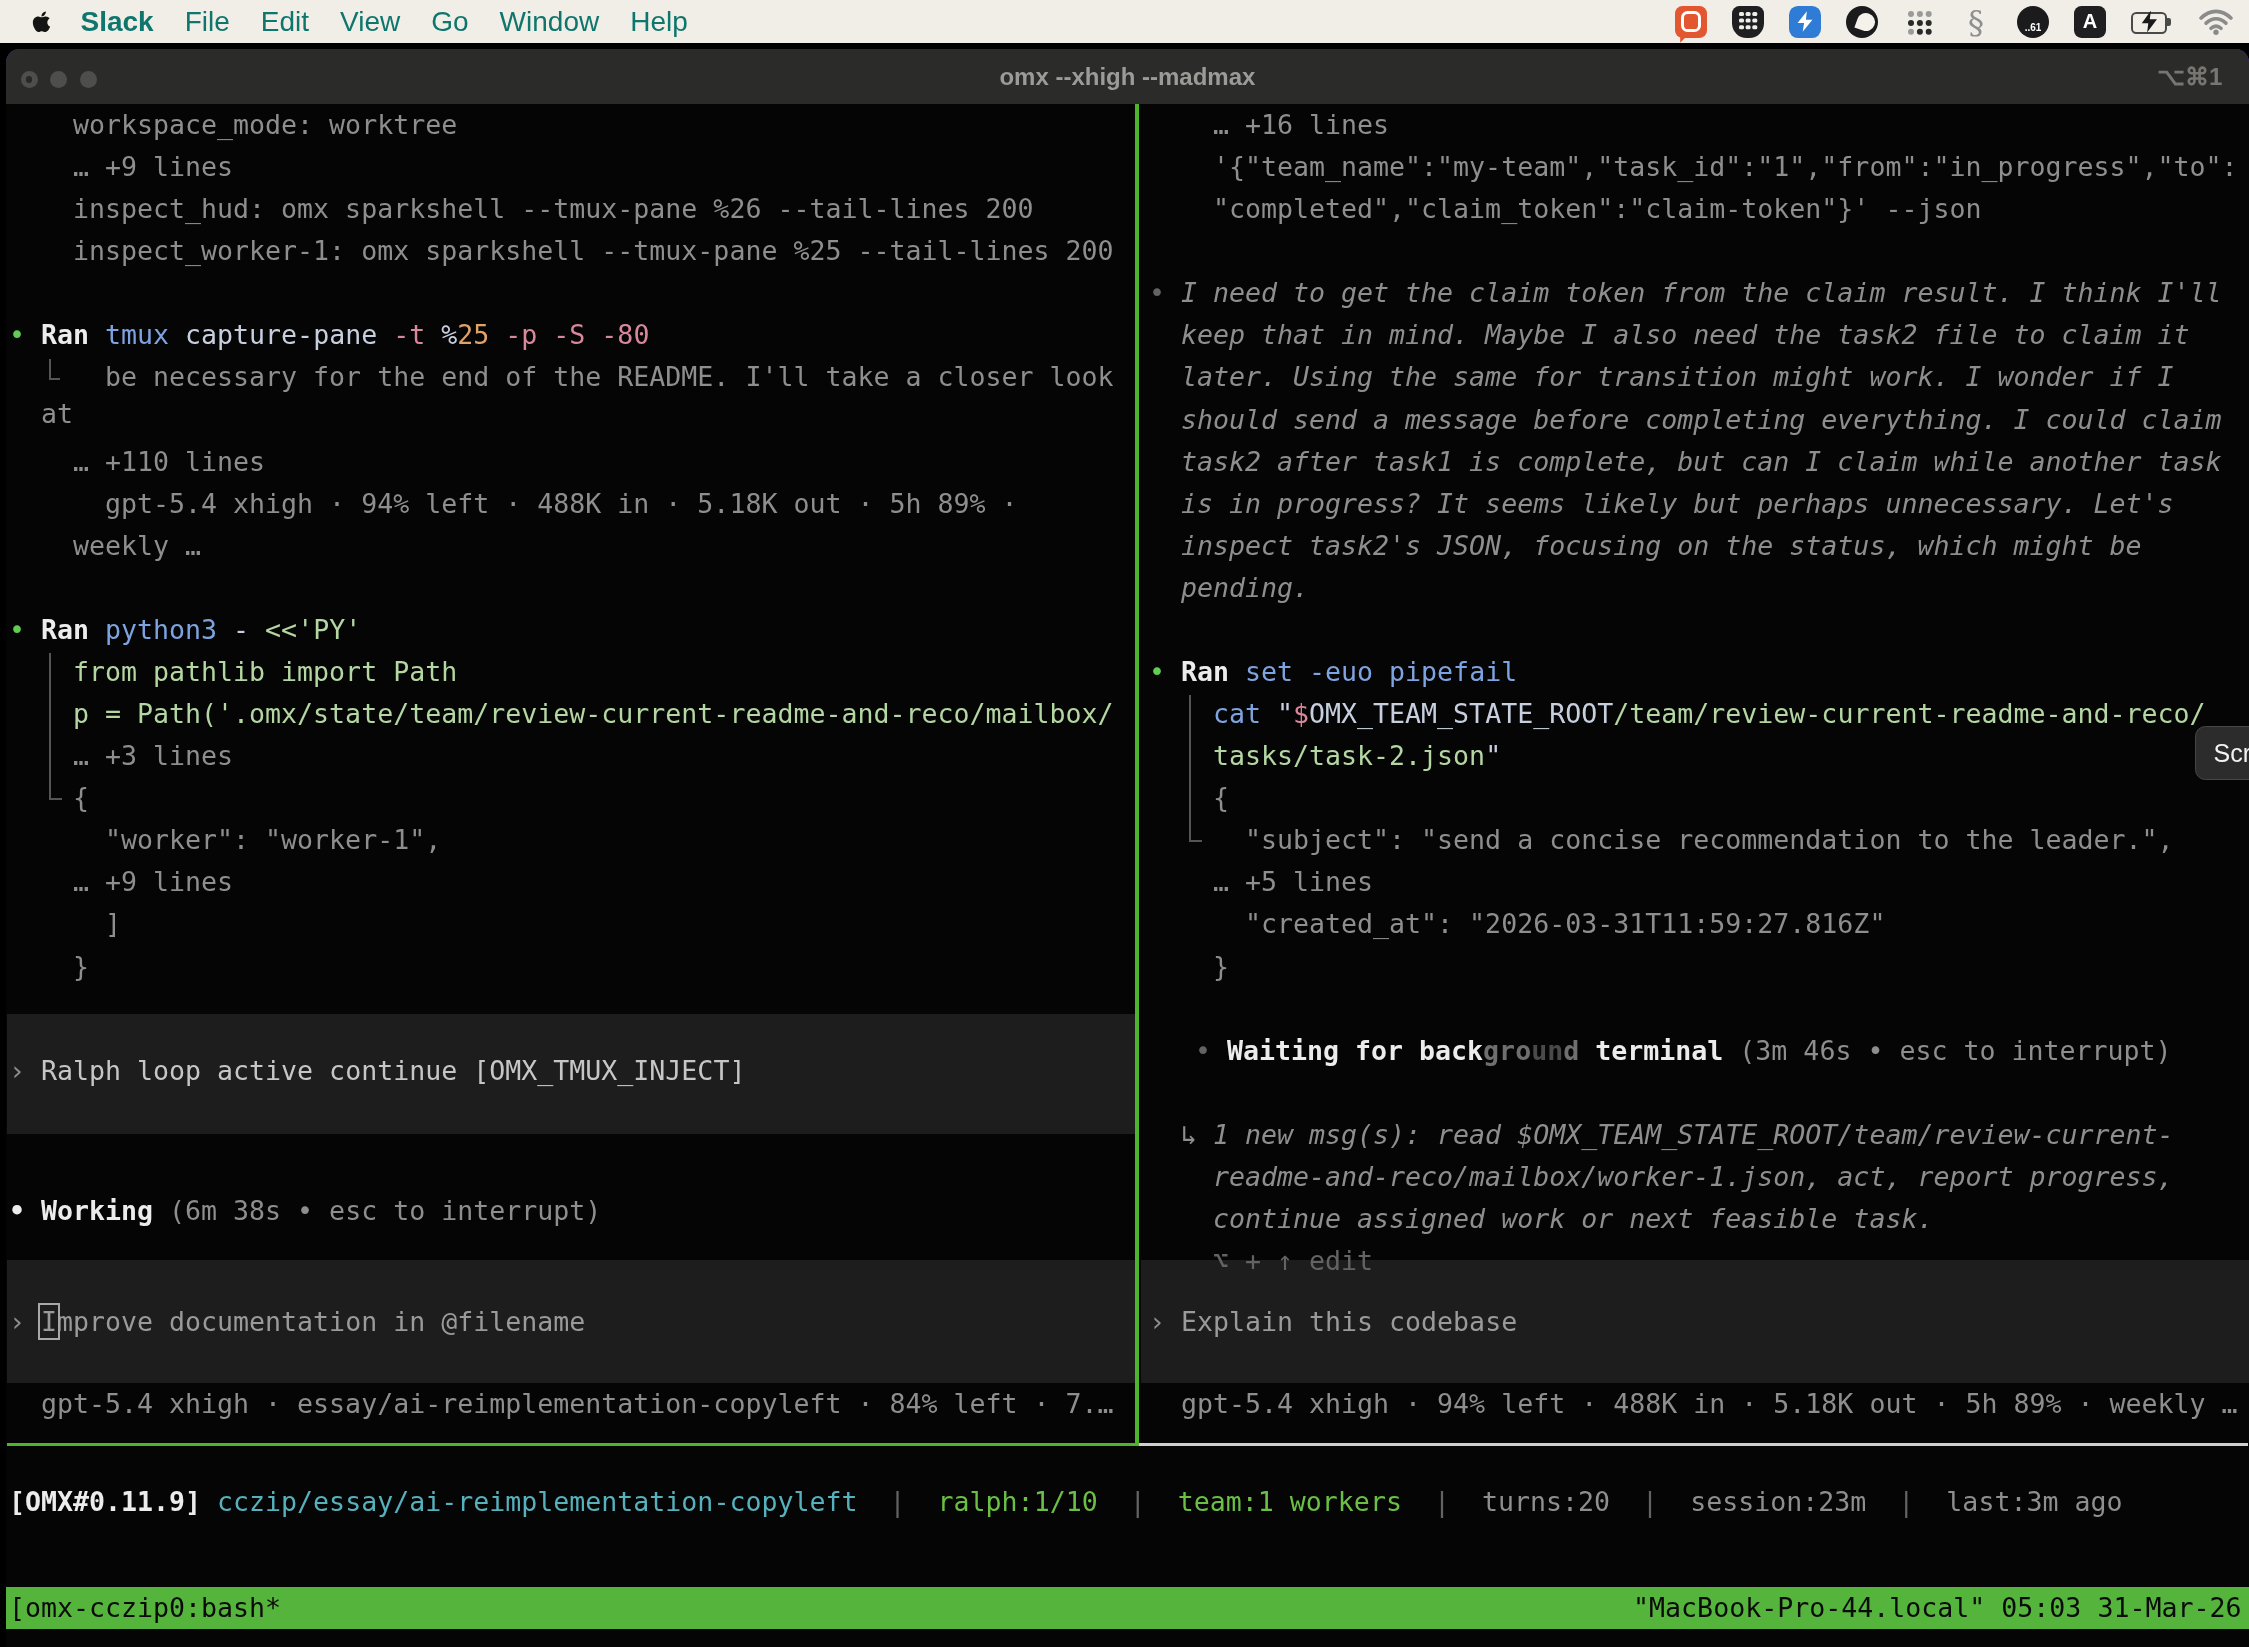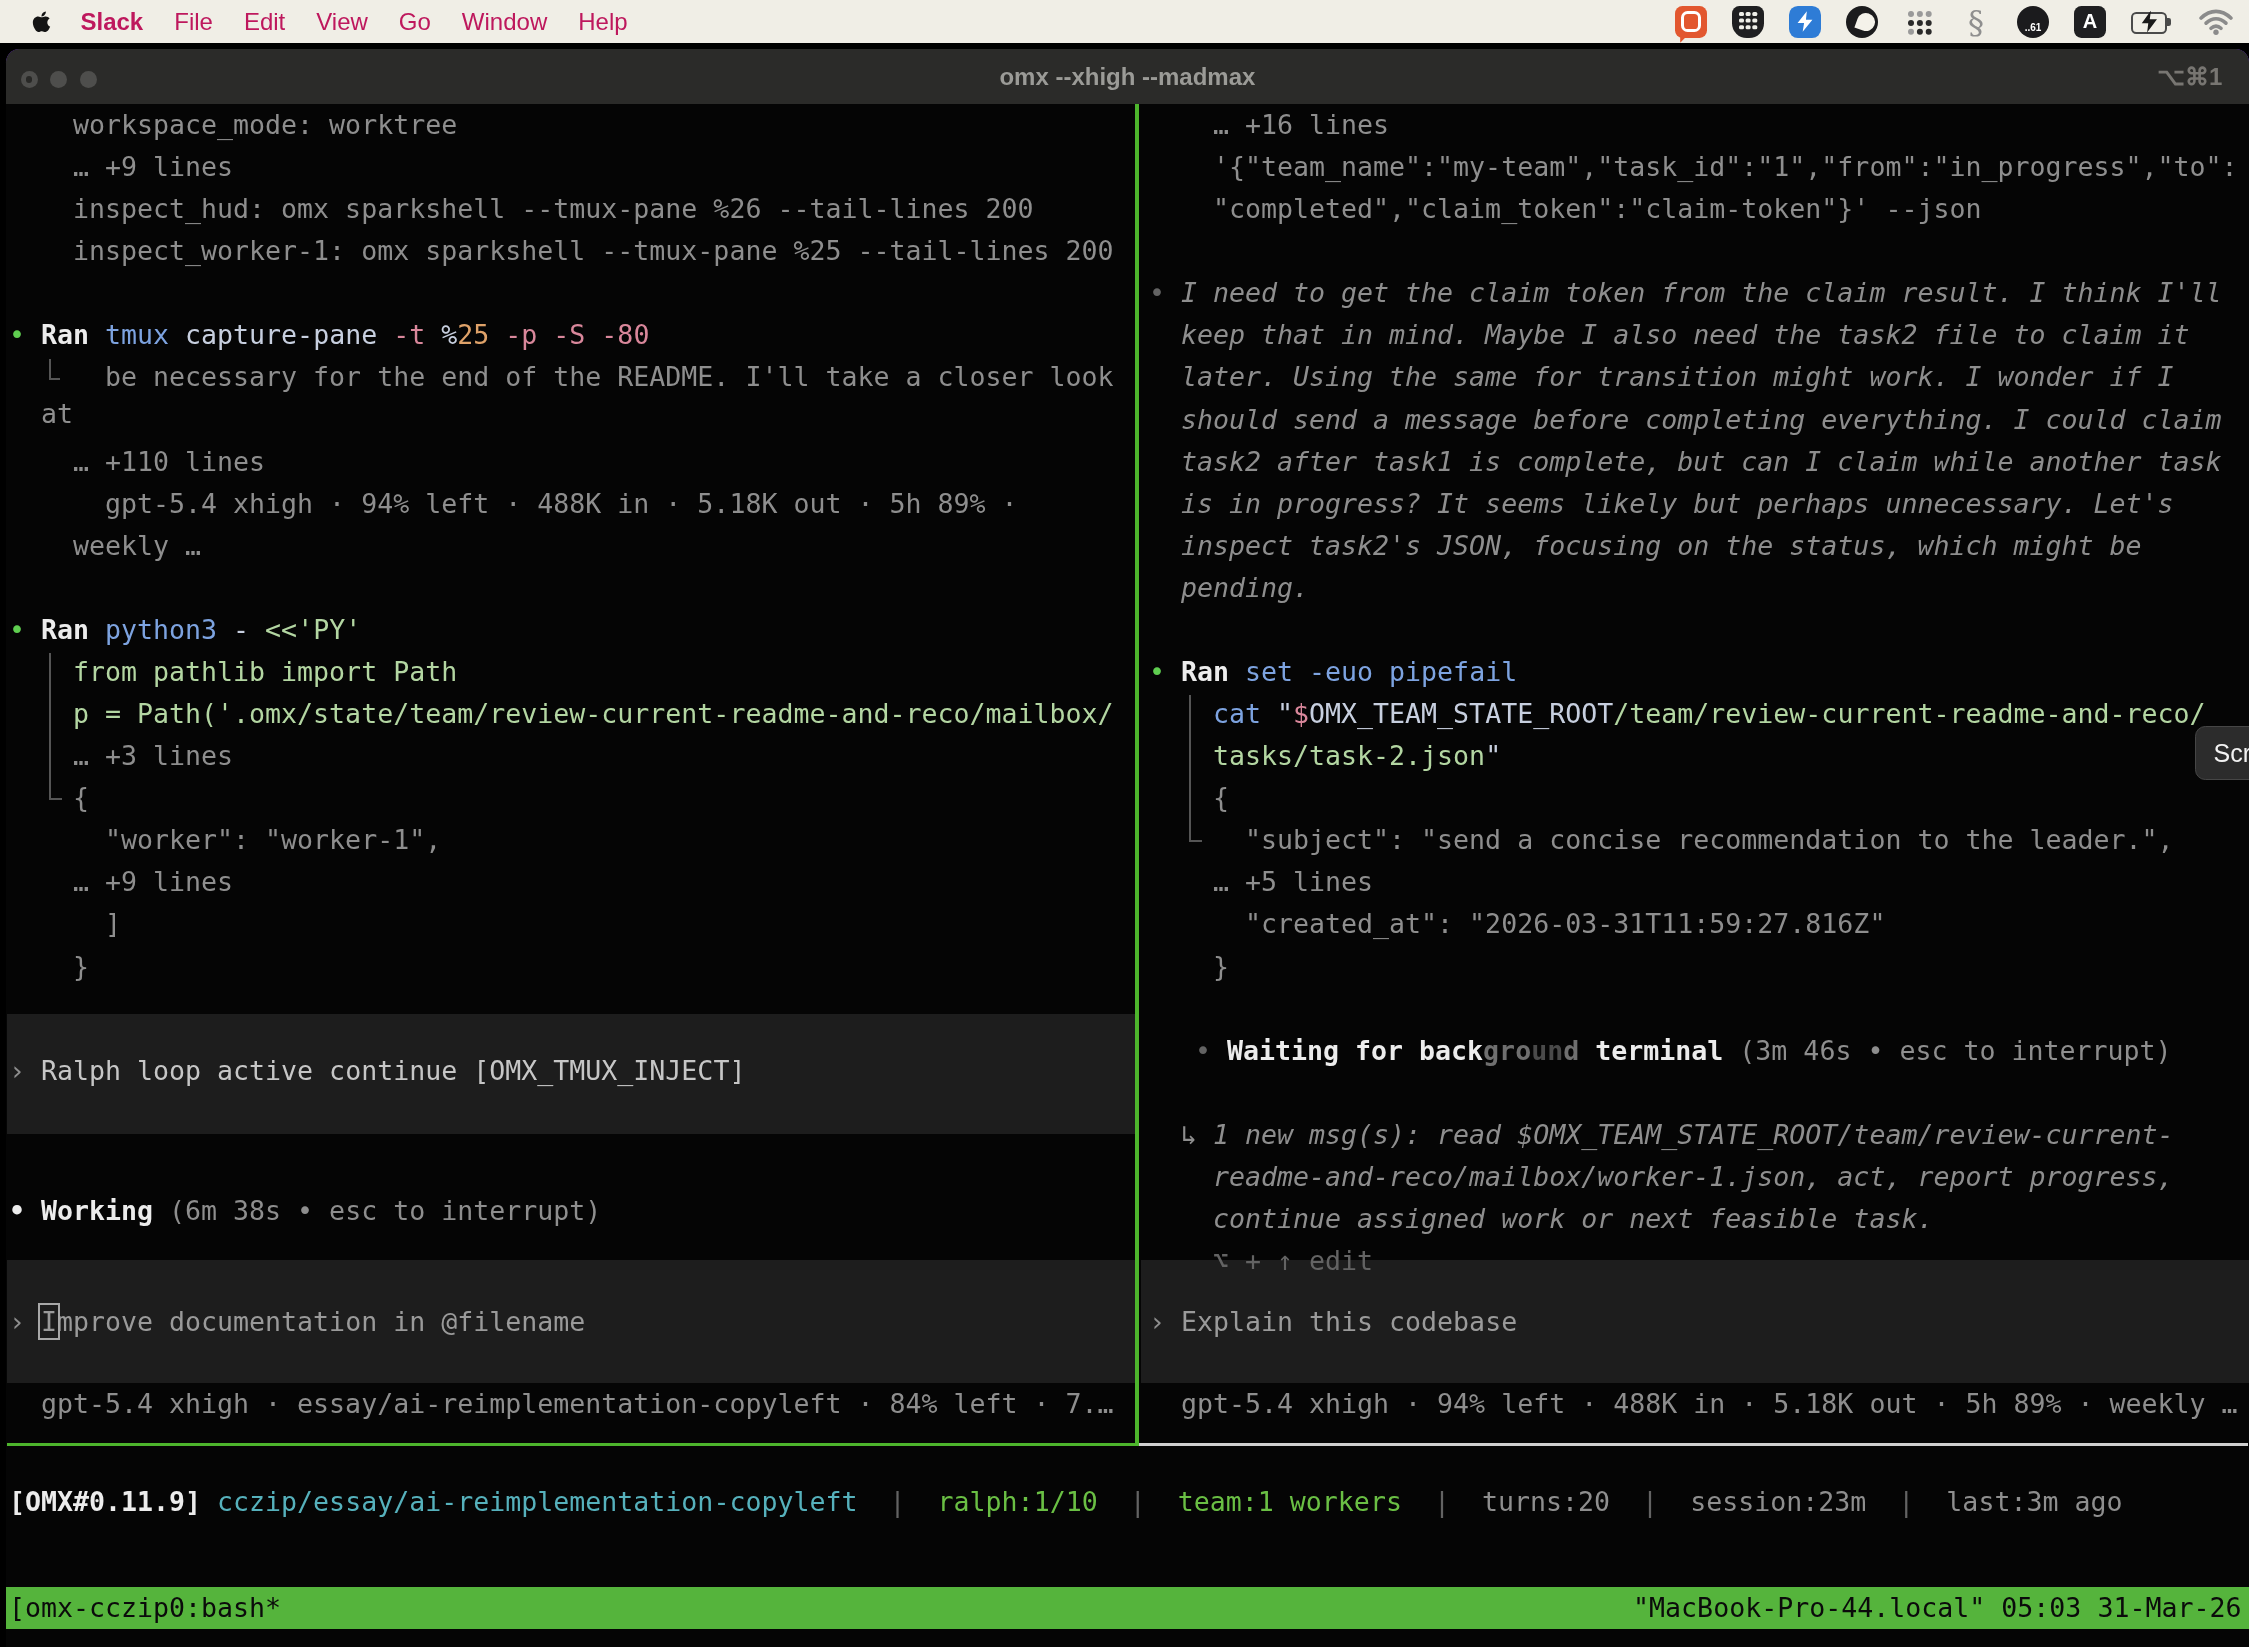--- a/index.html
+++ b/index.html
@@ -4,21 +4,21 @@
 <style>
   html,body{margin:0;padding:0;}
   body{width:2250px;height:1648px;background:#000;overflow:hidden;position:relative;
        font-family:"Liberation Sans",sans-serif;}
 
   
   #menubar{position:absolute;top:0;left:0;width:2250px;height:43px;background:var(--menubg);
            display:flex;align-items:center;}
   #apple-logo{margin-left:32px;display:flex;align-items:center;}
   #menu-items{display:flex;list-style:none;margin:0 0 0 29.5px;padding:0;gap:31px;}
-  #menu-items li{font-size:24px;color:#be185d;cursor:default;}
+  #menu-items li{font-size:28px;color:#0f766e;cursor:default;}
   #menu-items li.appname{font-weight:700;}
   #status-icons{margin-left:auto;display:flex;align-items:center;gap:25px;padding-right:19px;}
   .sico{width:32px;height:32px;position:relative;display:inline-block;flex:none;}
 
   .chat{background:#e2572f;border-radius:7.4px;}
   .chat .chat-in{position:absolute;inset:5.9px;border:3px solid #fff;border-radius:6.6px;}
   .chat::after{content:"";position:absolute;left:5.2px;bottom:-5.2px;width:9.6px;height:9.6px;
                background:#e2572f;clip-path:polygon(0 0,100% 0,0 100%);}
   .kb{background:#1f1f21;border-radius:7.4px 7.4px 46% 46%;}
   .kb::after{content:"";position:absolute;left:7.4px;top:6.6px;width:4.4px;height:4.4px;background:#efefe9;

